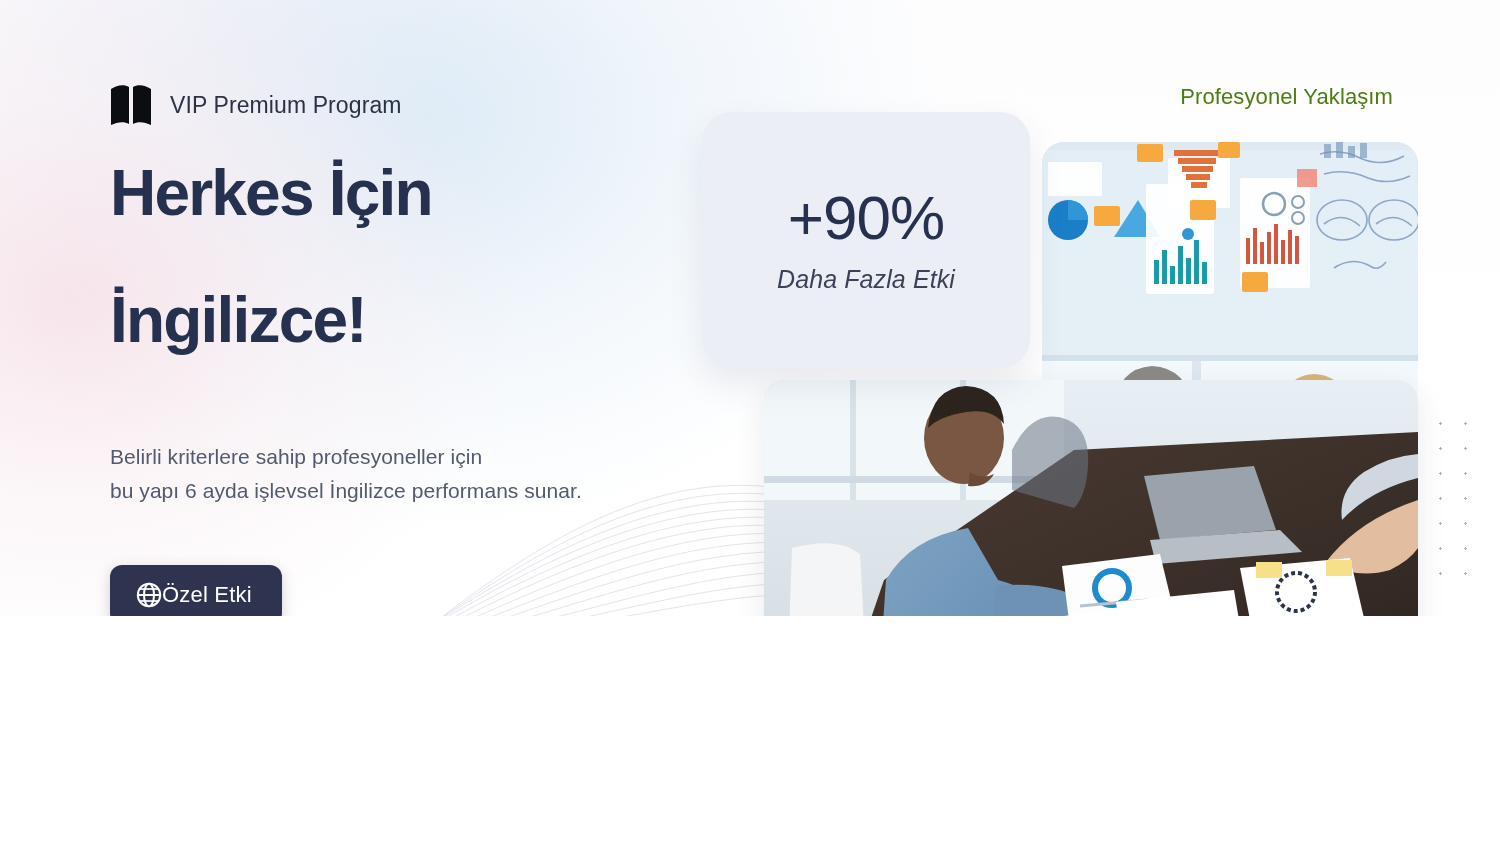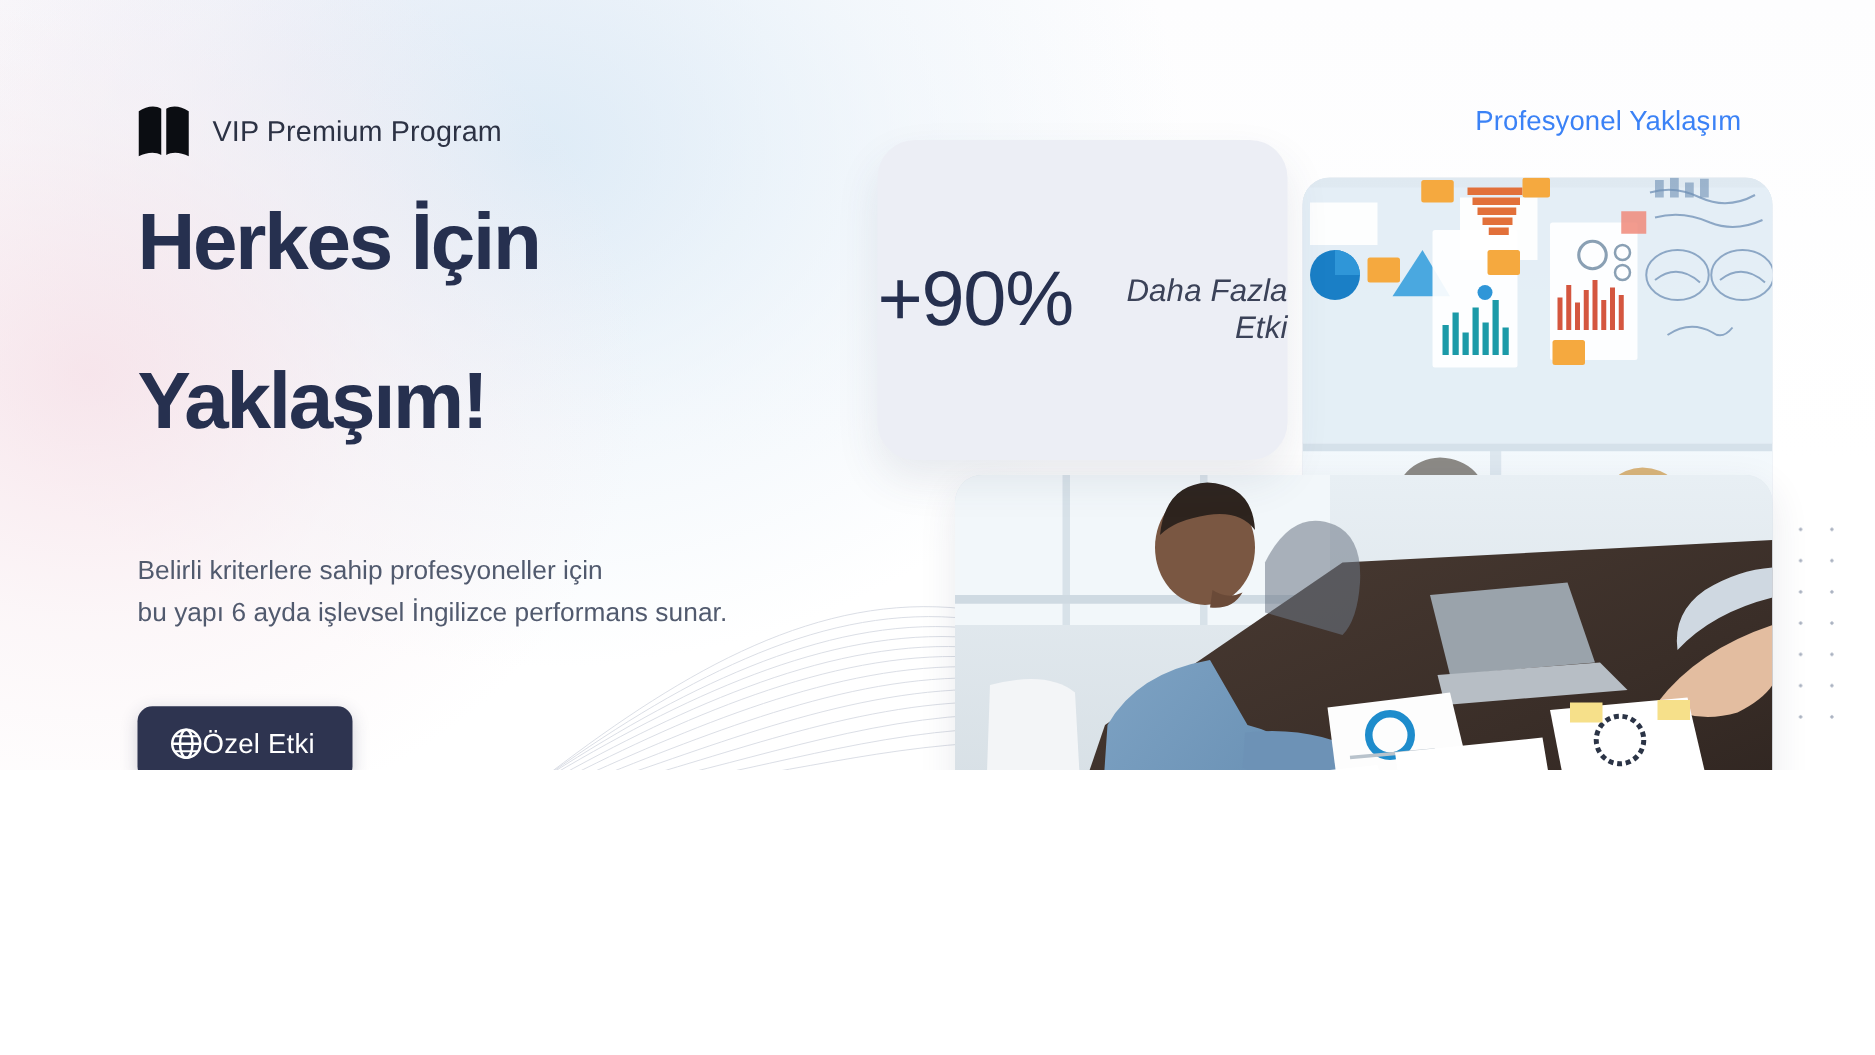--- a/index.html
+++ b/index.html
@@ -125,38 +125,38 @@
     box-shadow: 0 4px 14px rgba(46,52,80,0.22);
   }
   .cta-icon { width: 26px; height: 26px; flex: none; display: block; }
 
   
   .eyebrow-right {
     position: absolute;
     right: 107px;
     top: 84px;
     font-size: 22px;
-    color: #3b82f6;
+    color: #4d7c0f;
     font-weight: 400;
     letter-spacing: 0.1px;
     white-space: nowrap;
   }
 
   
   .stat-card {
     position: absolute;
     left: 702px;
     top: 112px;
     width: 328px;
     height: 256px;
     background: #eceef5;
     border-radius: 30px;
     box-shadow: 0 16px 34px rgba(60,70,100,0.10);
     display: flex;
-    flex-direction: row;
+    flex-direction: column;
     align-items: center;
     justify-content: center;
     z-index: 4;
   }
   .stat-value {
     font-size: 62px;
     font-weight: 500;
     color: #26304f;
     letter-spacing: -1px;
     line-height: 1;
@@ -228,21 +228,21 @@
       <svg class="brand-mark" viewBox="0 0 42 44">
         <path d="M1 6 C7 2, 14 1, 19 4 L19 41 C14 38, 7 39, 1 42 Z" fill="#0b0d12"></path>
         <path d="M41 6 C35 2, 28 1, 23 4 L23 41 C28 38, 35 39, 41 42 Z" fill="#0b0d12"></path>
       </svg>
       <span class="brand-text">VIP Premium Program</span>
     </div>
 
     <h1 class="headline">
       <span>Herkes İçin</span><br>
       <br>
-      <span>Yaklaşım!</span>
+      <span>İngilizce!</span>
     </h1>
 
     <p class="subcopy">
       <span class="line">Belirli kriterlere sahip profesyoneller için</span>
       <span class="line">bu yapı 6 ayda işlevsel İngilizce performans sunar.</span>
     </p>
 
     <button class="cta-button">
       <svg class="cta-icon" viewBox="0 0 26 26">
         <circle cx="13" cy="13" r="11.2" fill="none" stroke="#ffffff" stroke-width="2"></circle>

